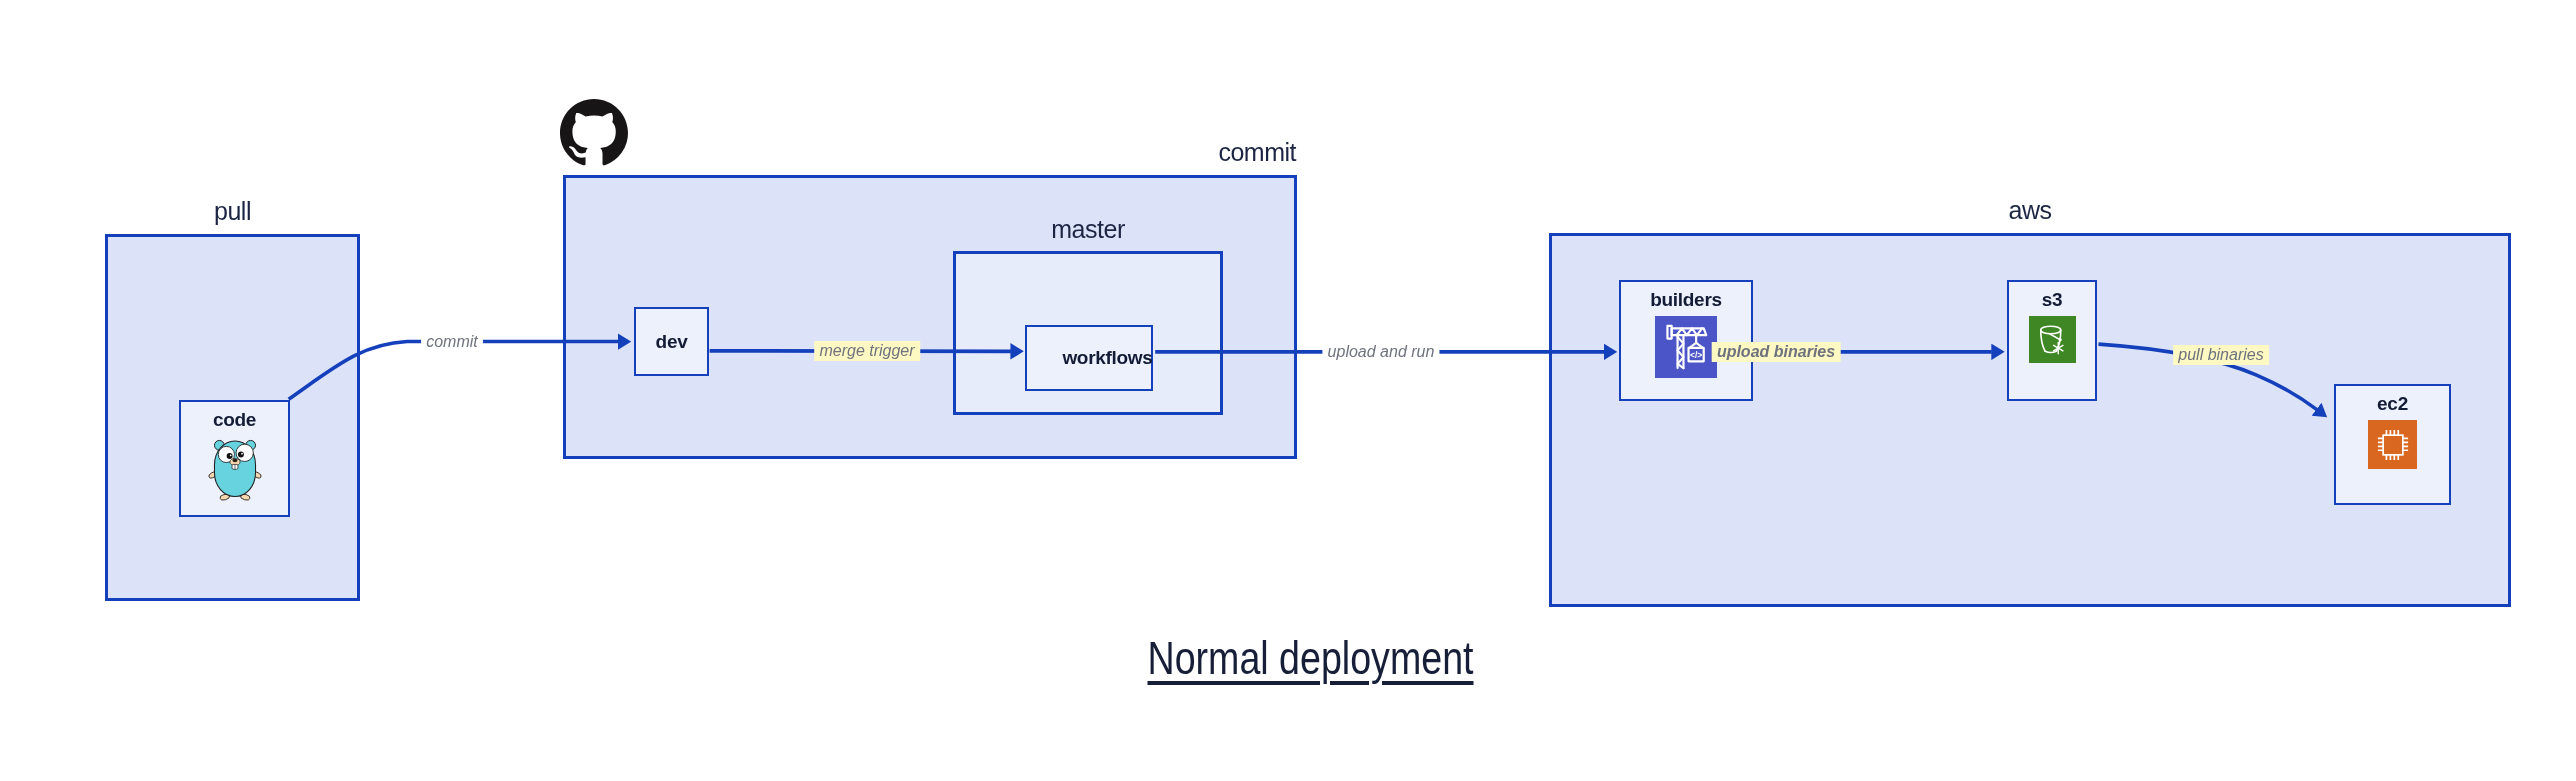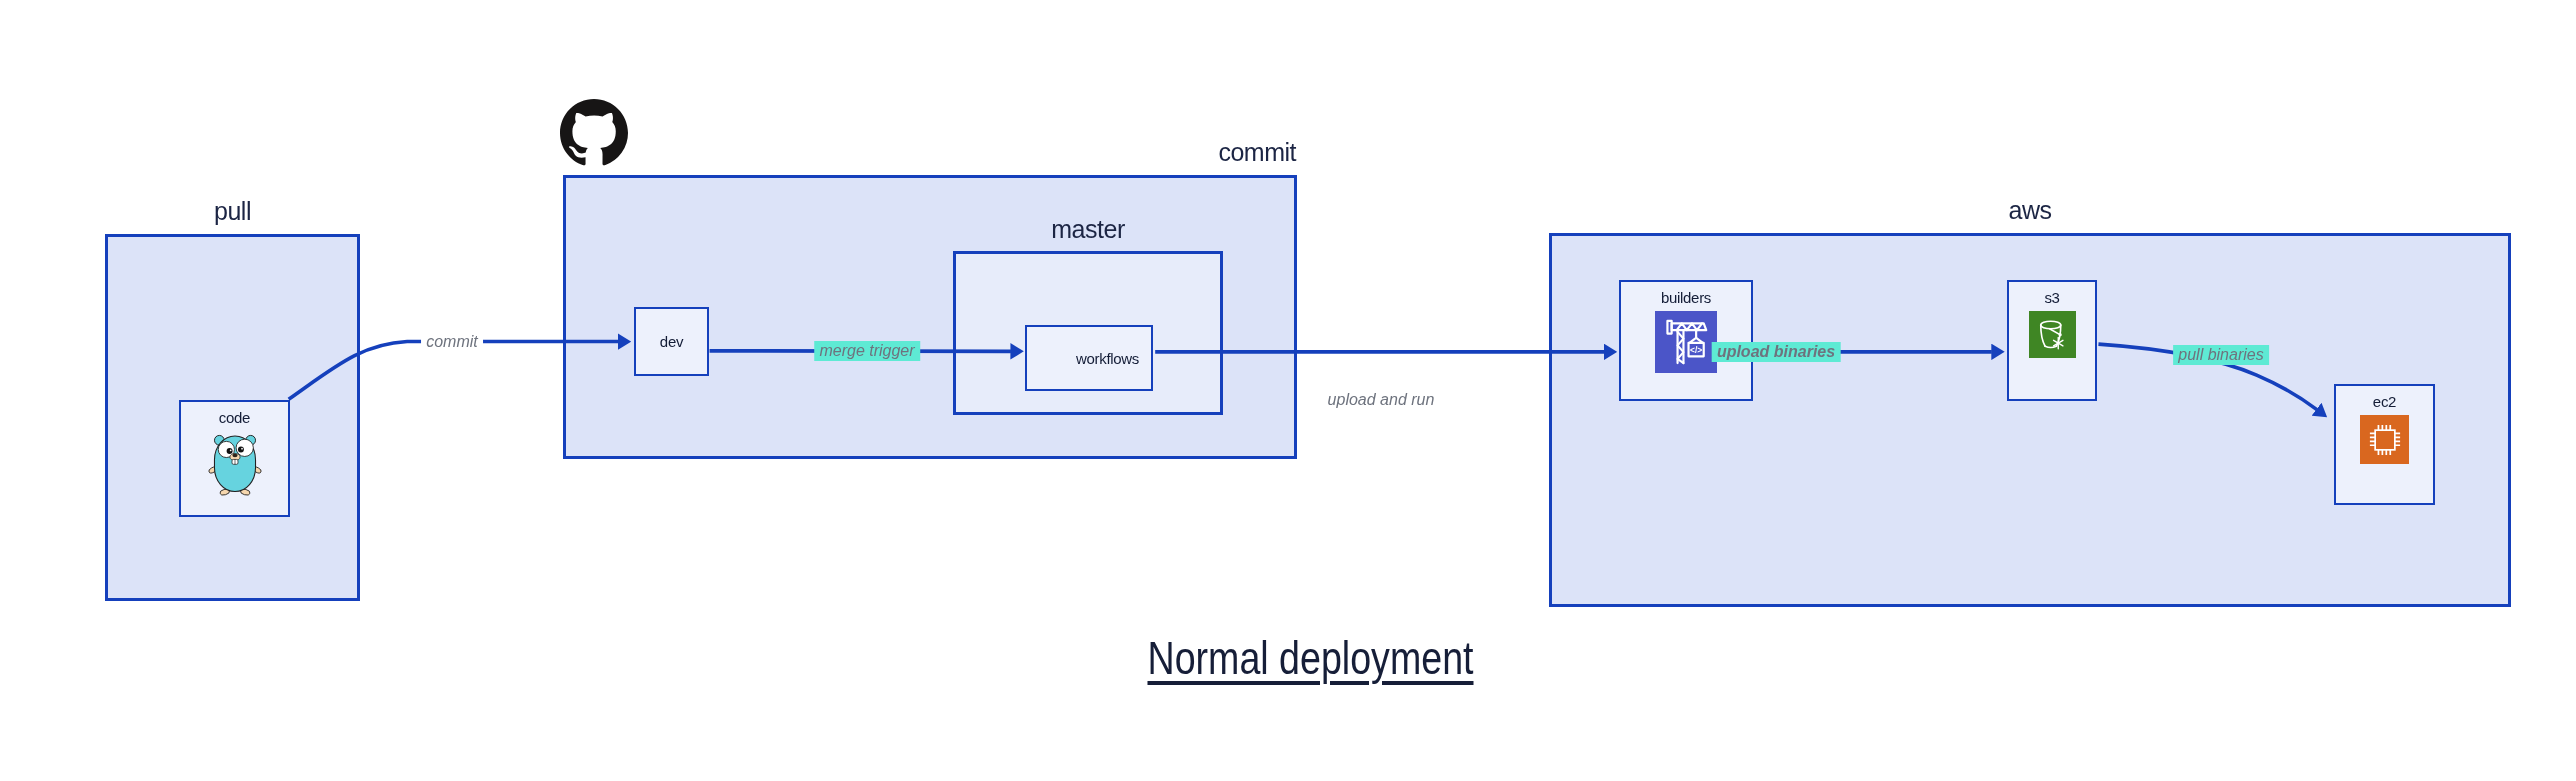--- a/index.html
+++ b/index.html
@@ -40,23 +40,23 @@
     border:2.6px solid #1540bc;
     box-sizing:border-box;
     z-index:4;
     display:flex;
     flex-direction:column;
     align-items:center;
     justify-content:flex-start;
   }
   .node.center { justify-content:center; }
   .node-label {
-    font-weight:normal;
+    font-weight:bold;
     color:#131c36;
-    font-size:15px;
+    font-size:19px;
     margin-top:7.2px;
     letter-spacing:-0.3px;
   }
   .node.center .node-label { margin-top:0; }
   .icon-tile {
     margin-top:5.2px;
     display:flex;
     align-items:center;
     justify-content:center;
   }
@@ -71,21 +71,21 @@
     position:absolute;
     transform:translate(-50%,-50%);
     font-style:italic;
     color:#6e737e;
     font-size:16px;
     white-space:nowrap;
     padding:1px 5.2px;
     z-index:5;
   }
   .bg-white { background:#ffffff; }
-  .bg-fill  { background:#5eead4; }
+  .bg-fill  { background:#fef9c3; }
 
   
   .diagram-title {
     position:absolute;
     left:1053px; top:630px; width:515px;
     text-align:center;
     color:#161e38;
     font-size:47px;
     transform:scaleX(0.8);
     transform-origin:center;
@@ -131,21 +131,21 @@
       <path d="M 560 775 C 650 712, 700 668, 790 663 L 1200 663" marker-end="url(#arrow)"></path>
       <path d="M 1377 681 L 1962 682" marker-end="url(#arrow)"></path>
       <path d="M 2242 683 L 3114 683" marker-end="url(#arrow)"></path>
       <path d="M 3406 683 L 3866 683" marker-end="url(#arrow)"></path>
       <path d="M 4073 668 C 4190 676, 4300 694, 4380 728 C 4436 752, 4472 776, 4497 795" marker-end="url(#arrow)"></path>
     </g>
   </svg>
 
   <div class="edge-label bg-white" style="left:452px; top:342px;">commit</div>
   <div class="edge-label bg-fill" style="left:867px; top:351px;">merge trigger</div>
-  <div class="edge-label bg-white" style="left:1381px; top:352px;margin-top:48px;">upload and run</div>
+  <div class="edge-label bg-white" style="left:1381px; top:352px;">upload and run</div>
   <div class="edge-label bg-fill" style="left:1776px; top:352px;font-weight:bold;">upload binaries</div>
   <div class="edge-label bg-fill" style="left:2221px; top:355px;">pull binaries</div>
 
   <div class="node" style="left:179px; top:400px; width:111px; height:117px;">
     <div class="node-label">code</div>
     <div class="icon-tile">
       <svg width="54" height="65" viewBox="0 0 100 120" aria-hidden="true">
         <ellipse cx="9" cy="72" rx="8" ry="4.5" fill="#f6d7ae" stroke="#222" stroke-width="1.5" transform="rotate(-28 9 72)"></ellipse>
         <ellipse cx="91" cy="72" rx="8" ry="4.5" fill="#f6d7ae" stroke="#222" stroke-width="1.5" transform="rotate(28 91 72)"></ellipse>
         <ellipse cx="31" cy="113" rx="9" ry="5" fill="#f6d7ae" stroke="#222" stroke-width="1.5" transform="rotate(-15 31 113)"></ellipse>
@@ -204,21 +204,21 @@
         <circle cx="45" cy="31.5" r="2.6" fill="#fff" stroke="none"></circle>
         <g stroke-width="2.2">
           <path d="M42 36 V54"></path>
           <path d="M34.5 40.5 L49.5 49.5"></path>
           <path d="M34.5 49.5 L49.5 40.5"></path>
         </g>
       </svg>
     </div>
   </div>
 
-  <div class="node" style="left:2334px; top:384px; width:101px; height:121px;">
+  <div class="node" style="left:2334px; top:384px; width:117px; height:121px;">
     <div class="node-label">ec2</div>
     <div class="icon-tile" style="width:49px; height:49px; background:#d9671f;">
       <svg width="42" height="42" viewBox="0 0 64 64" fill="none" stroke="#fff" stroke-width="2.6" aria-hidden="true">
         <rect x="17" y="17" width="30" height="30"></rect>
         <path d="M22 9 V17 M28 9 V17 M34 9 V17 M40 9 V17"></path>
         <path d="M22 47 V55 M28 47 V55 M34 47 V55 M40 47 V55"></path>
         <path d="M9 22 H17 M9 28 H17 M9 34 H17 M9 40 H17"></path>
         <path d="M47 22 H55 M47 28 H55 M47 34 H55 M47 40 H55"></path>
       </svg>
     </div>

